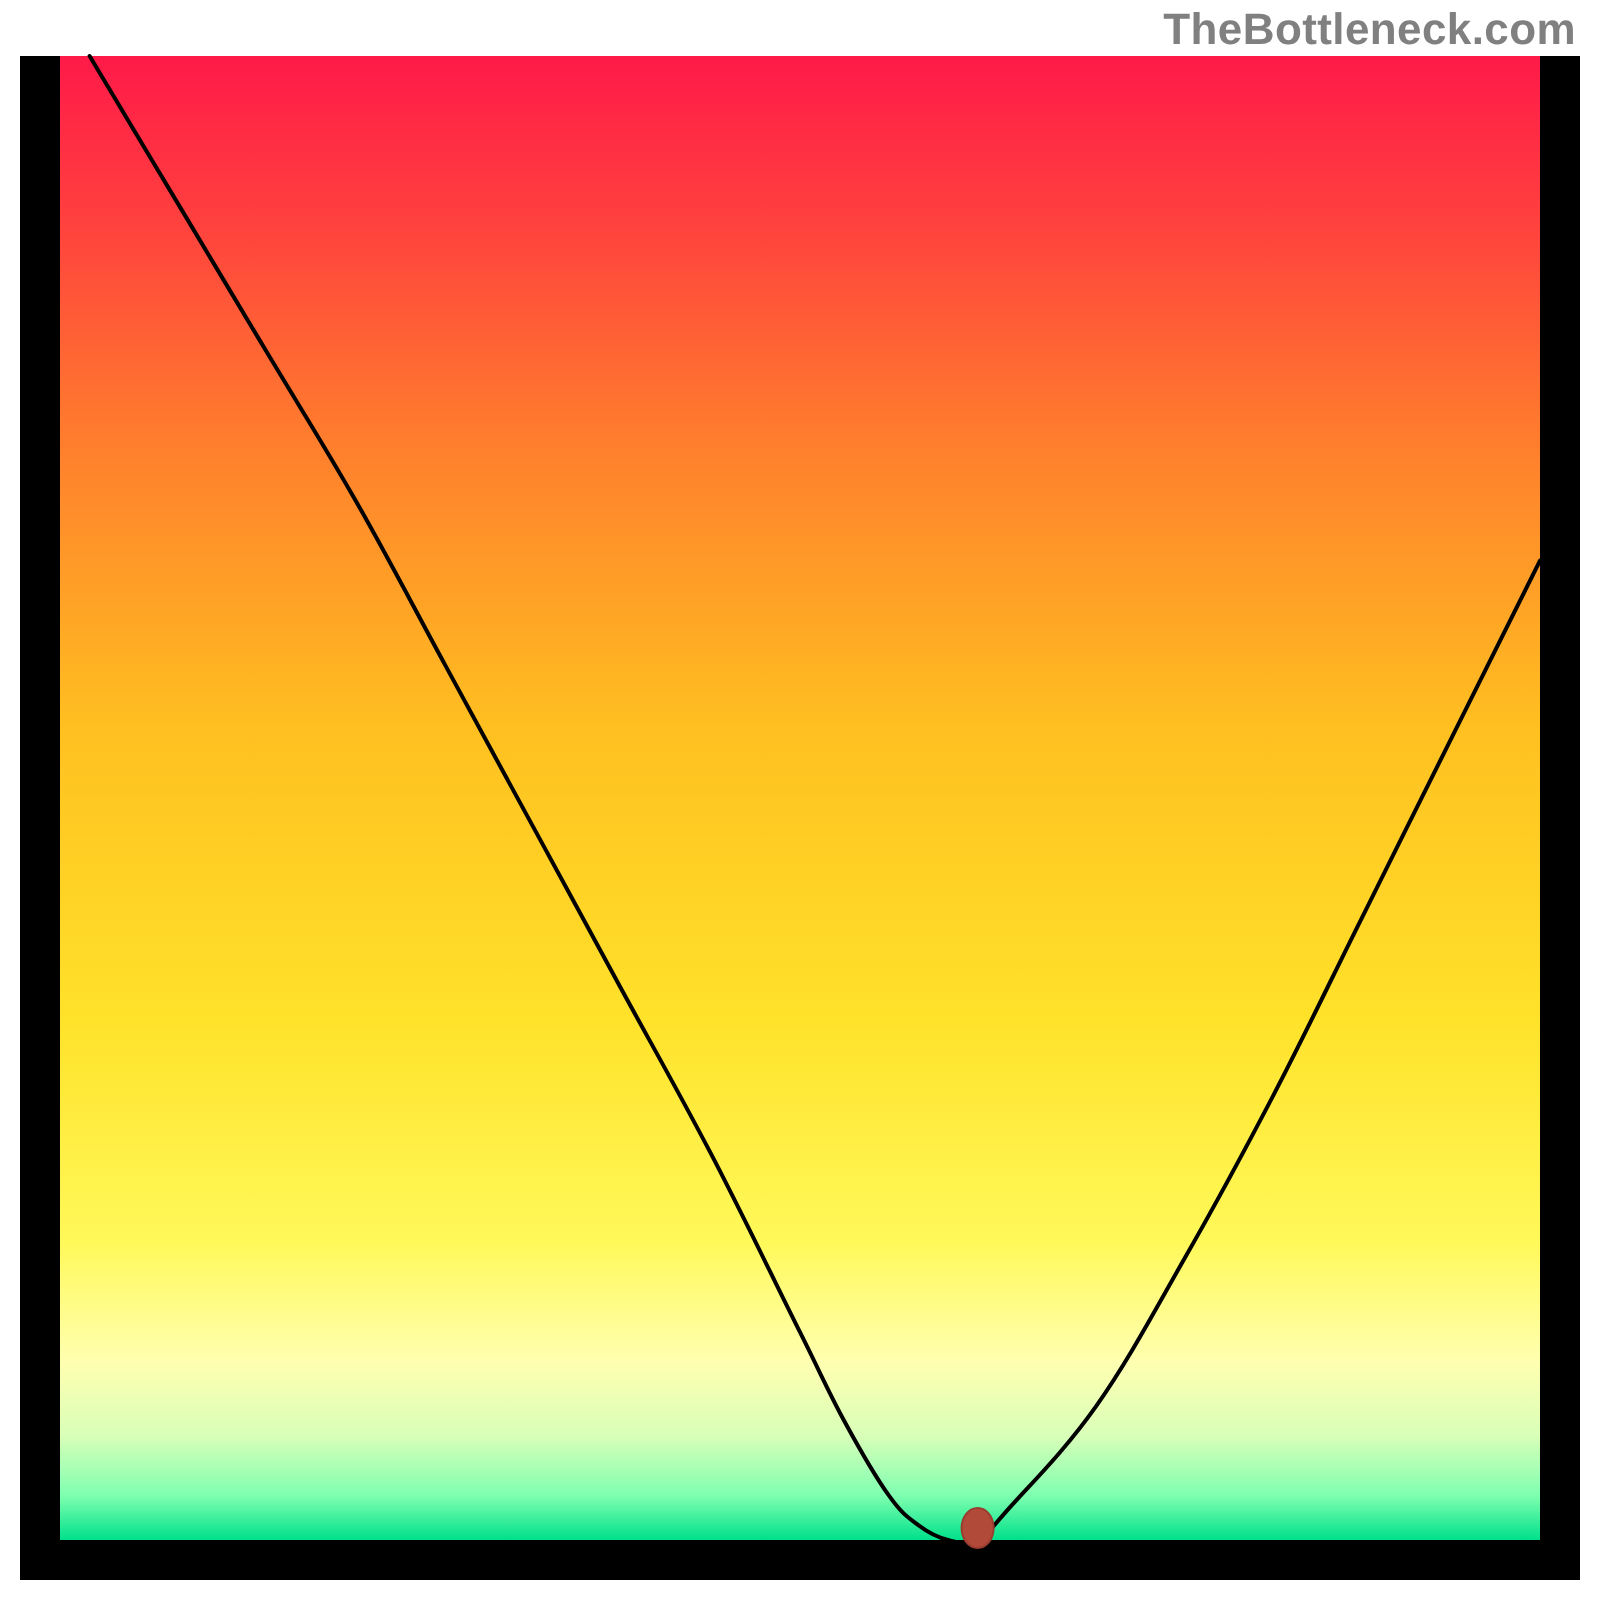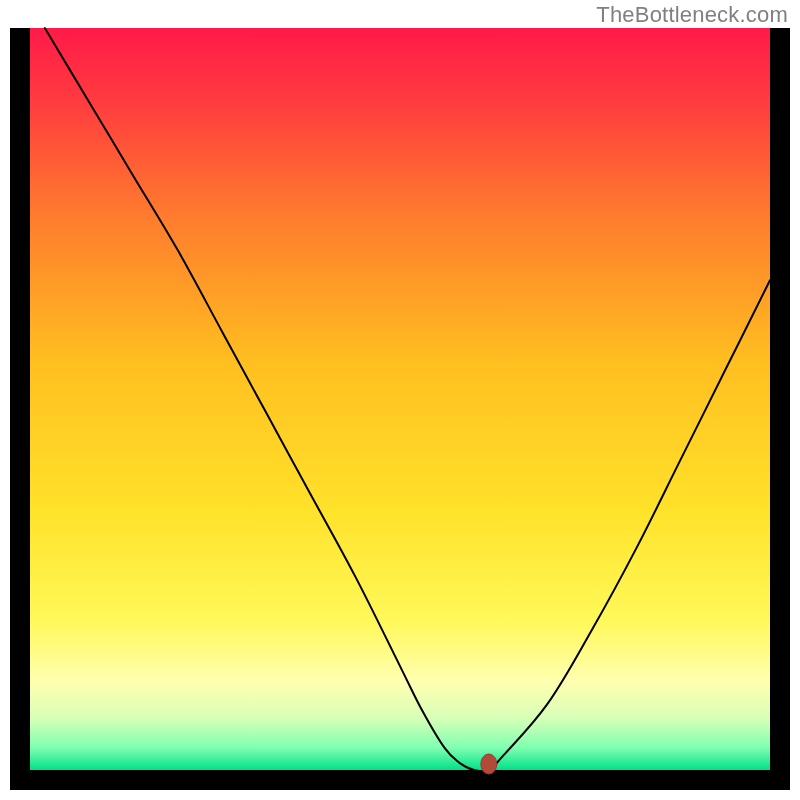--- a/index.html
+++ b/index.html
@@ -12,21 +12,21 @@
     width: 800px;
     height: 800px;
     position: relative;
   }
   .credit {
     position: absolute;
     top: 2px;
     right: 12px;
     color: #808080;
     font-size: 22px;
-    font-weight: 400;
+    font-weight: 700;
     letter-spacing: 0.2px;
     z-index: 10;
   }
   svg { display: block; }
   .axis-rect { fill: #000; }
   .curve {
     fill: none;
     stroke: #000;
     stroke-width: 2;
     stroke-linejoin: round;

